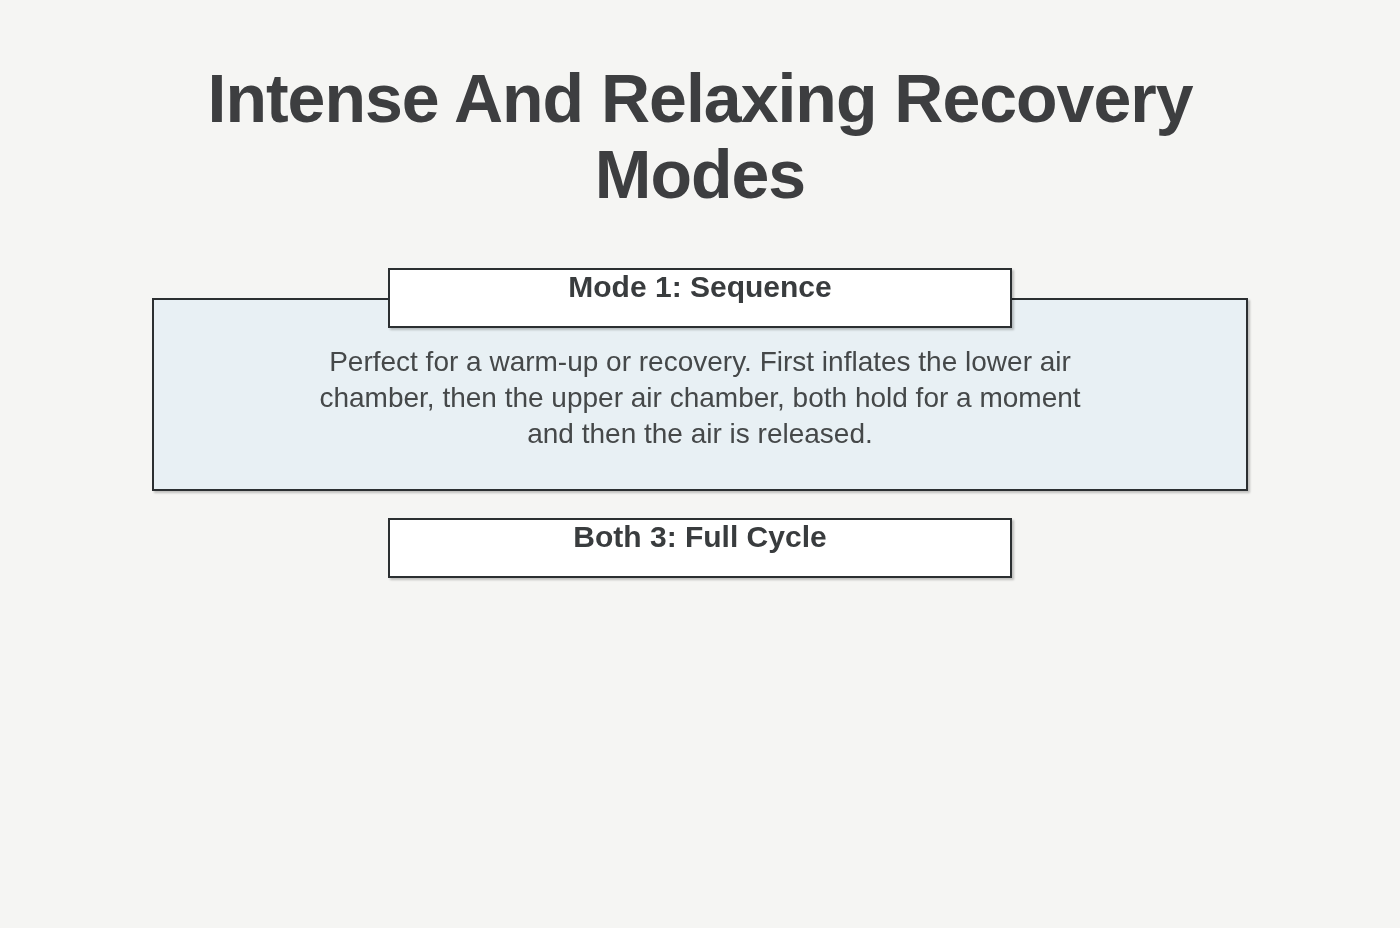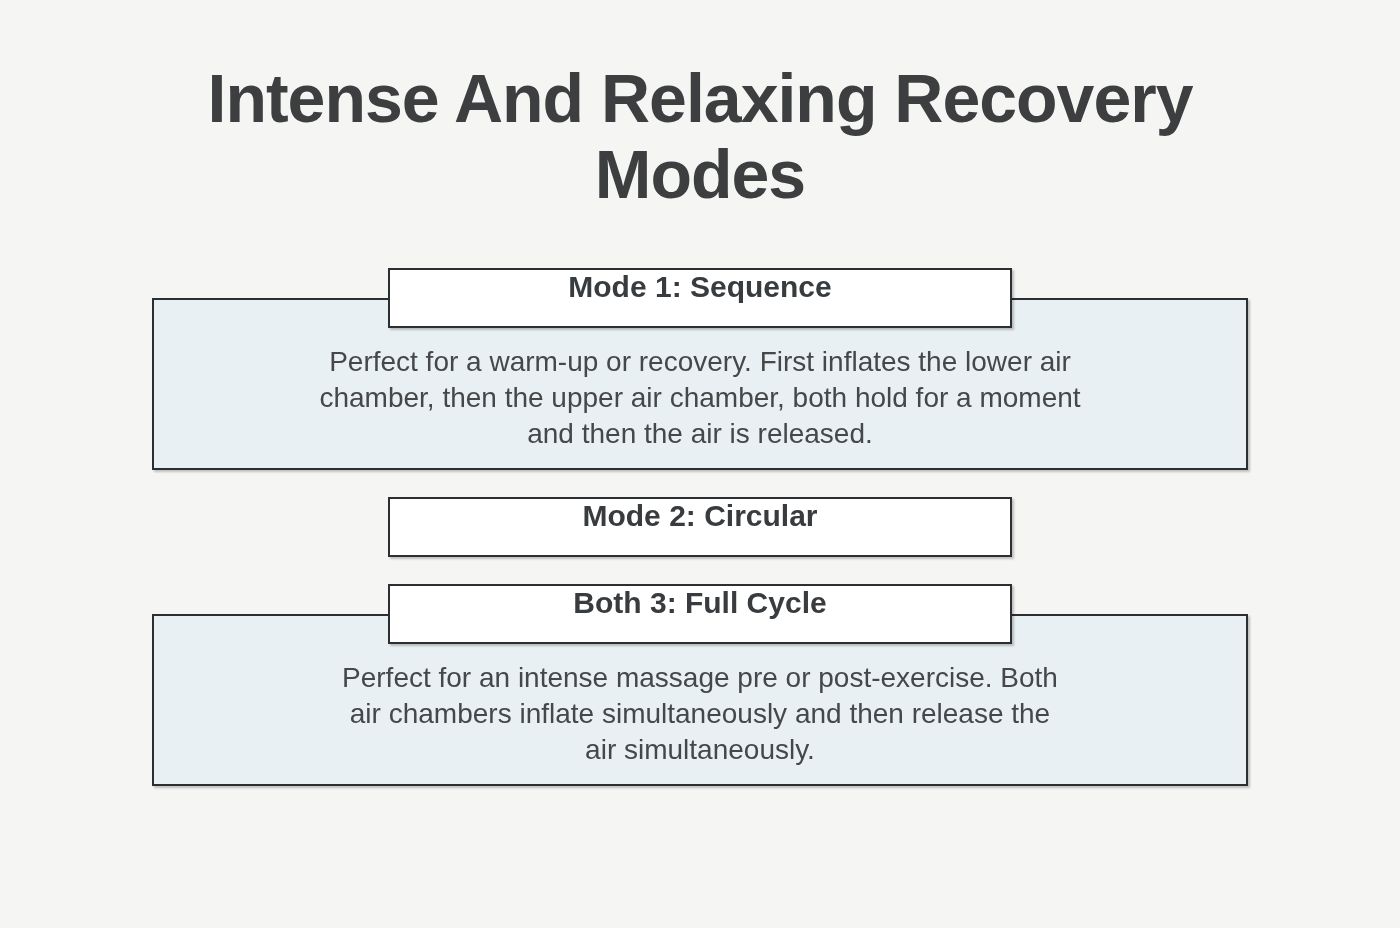--- a/index.html
+++ b/index.html
@@ -48,21 +48,21 @@
     font-weight: 700;
     color: #393c3e;
   }
   .mode-body {
     position: relative;
     z-index: 1;
     margin-top: -30px;
     background: #e8f0f4;
     border: 2px solid #2b2f31;
     box-shadow: 2px 2px 2px rgba(0,0,0,0.22);
-    padding: 44px 50px 16px 50px;
+    padding: 44px 50px 37px 50px;
     text-align: center;
     font-size: 28px;
     line-height: 36px;
     color: #454849;
     white-space: pre-line;
   }
 </style>
 </head>
 <body>
 
@@ -73,27 +73,21 @@
   <div class="mode-section">
     <div class="mode-header">
       <span>Mode 1: Sequence</span>
     </div>
     <div class="mode-body">Perfect for a warm-up or recovery. First inflates the lower air
 chamber, then the upper air chamber, both hold for a moment
 and then the air is released.</div>
   </div>
 
   <div class="mode-section">
-    <div class="mode-header">
-      <span>Mode 2: Circular</span>
-    </div>
   </div>
 
   <div class="mode-section">
     <div class="mode-header">
       <span>Both 3: Full Cycle</span>
     </div>
-    <div class="mode-body">Perfect for an intense massage pre or post-exercise. Both
-air chambers inflate simultaneously and then release the
-air simultaneously.</div>
   </div>
 
 </div>
 
 </body></html>

